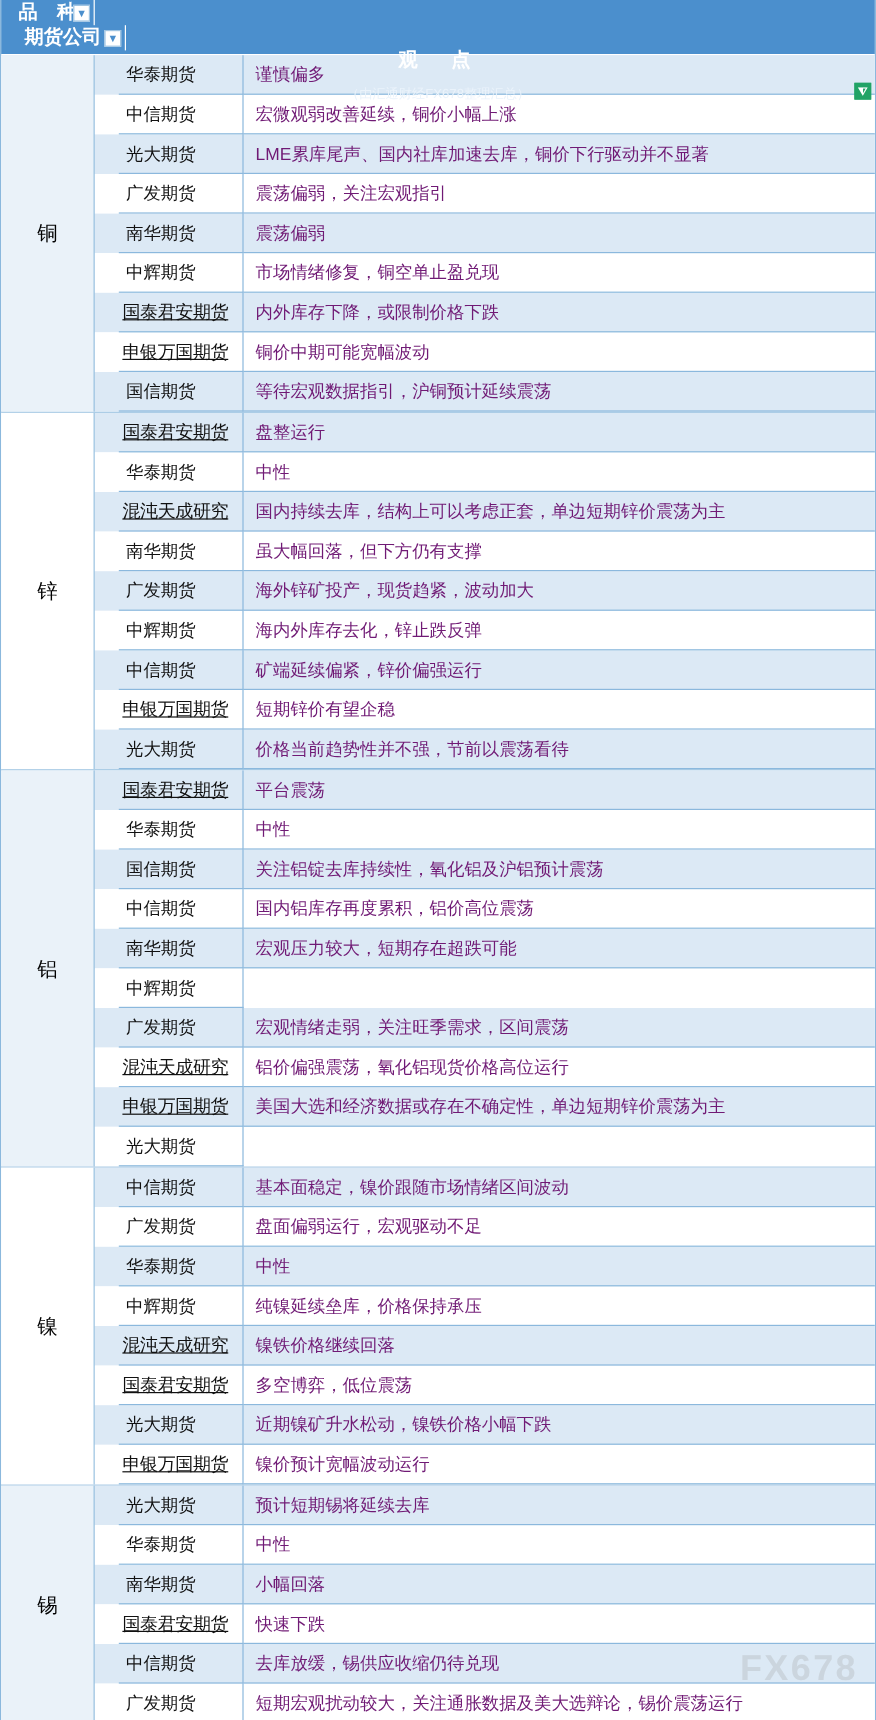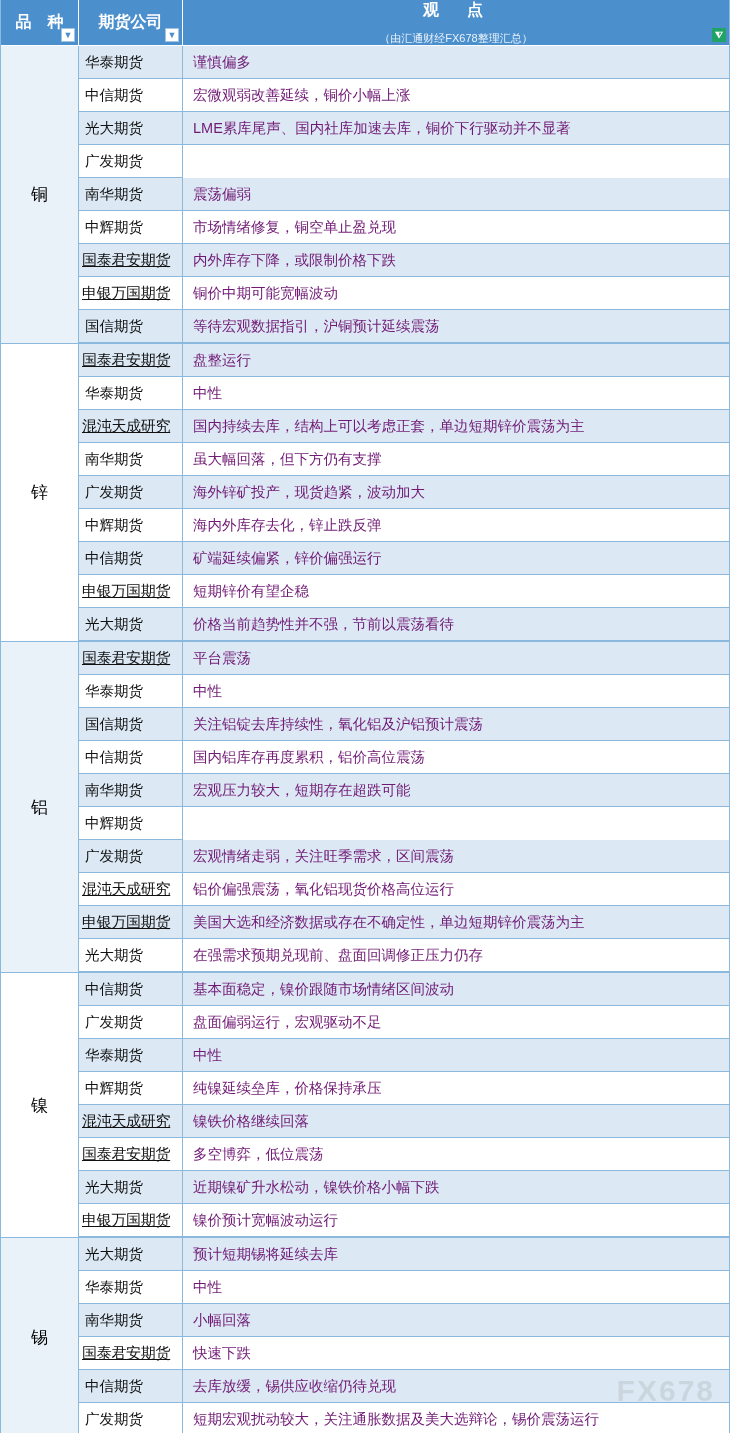--- a/index.html
+++ b/index.html
@@ -22,20 +22,21 @@
   }
 
   
   .hdr {
     display: flex;
     background: #4b8fcd;
     color: #ffffff;
     height: 46px;
     box-sizing: border-box;
     border-bottom: 1px solid #ffffff;
+    flex-direction: column;
   }
   .hdr-cell {
     display: flex;
     align-items: center;
     justify-content: center;
     position: relative;
     box-sizing: border-box;
     font-size: 16px;
     font-weight: bold;
   }
@@ -100,20 +101,21 @@
   }
   .group.alt .variety { background: #eaf2f9; }
   .rows {
     flex: 1;
   }
   .row {
     display: flex;
     height: 33px;
     box-sizing: border-box;
     align-items: stretch;
+    padding-left: 20px;
   }
   .row.shade { background: #dce9f5; }
   .row.plain { background: #ffffff; }
   .row .company {
     width: 104px;
     min-width: 104px;
     box-sizing: border-box;
     border-right: 1px solid #8bb8dd;
     border-bottom: 1px solid #8bb8dd;
     display: flex;
@@ -190,20 +192,21 @@
           <div class="row plain">
             <div class="company">中信期货</div>
             <div class="view">宏微观弱改善延续，铜价小幅上涨</div>
           </div>
           <div class="row shade">
             <div class="company">光大期货</div>
             <div class="view">LME累库尾声、国内社库加速去库，铜价下行驱动并不显著</div>
           </div>
           <div class="row plain">
             <div class="company">广发期货</div>
+            <div class="view">震荡偏弱，关注宏观指引</div>
           </div>
           <div class="row shade">
             <div class="company">南华期货</div>
             <div class="view">震荡偏弱</div>
           </div>
           <div class="row plain">
             <div class="company">中辉期货</div>
             <div class="view">市场情绪修复，铜空单止盈兑现</div>
           </div>
           <div class="row shade">
@@ -294,21 +297,20 @@
           <div class="row plain">
             <div class="company tight">混沌天成研究</div>
             <div class="view">铝价偏强震荡，氧化铝现货价格高位运行</div>
           </div>
           <div class="row shade">
             <div class="company tight">申银万国期货</div>
             <div class="view">美国大选和经济数据或存在不确定性，单边短期锌价震荡为主</div>
           </div>
           <div class="row plain">
             <div class="company">光大期货</div>
-            <div class="view">在强需求预期兑现前、盘面回调修正压力仍存</div>
           </div>
         </div>
       </div>
       <div class="group">
         <div class="variety">镍</div>
         <div class="rows">
           <div class="row shade">
             <div class="company">中信期货</div>
             <div class="view">基本面稳定，镍价跟随市场情绪区间波动</div>
           </div>

